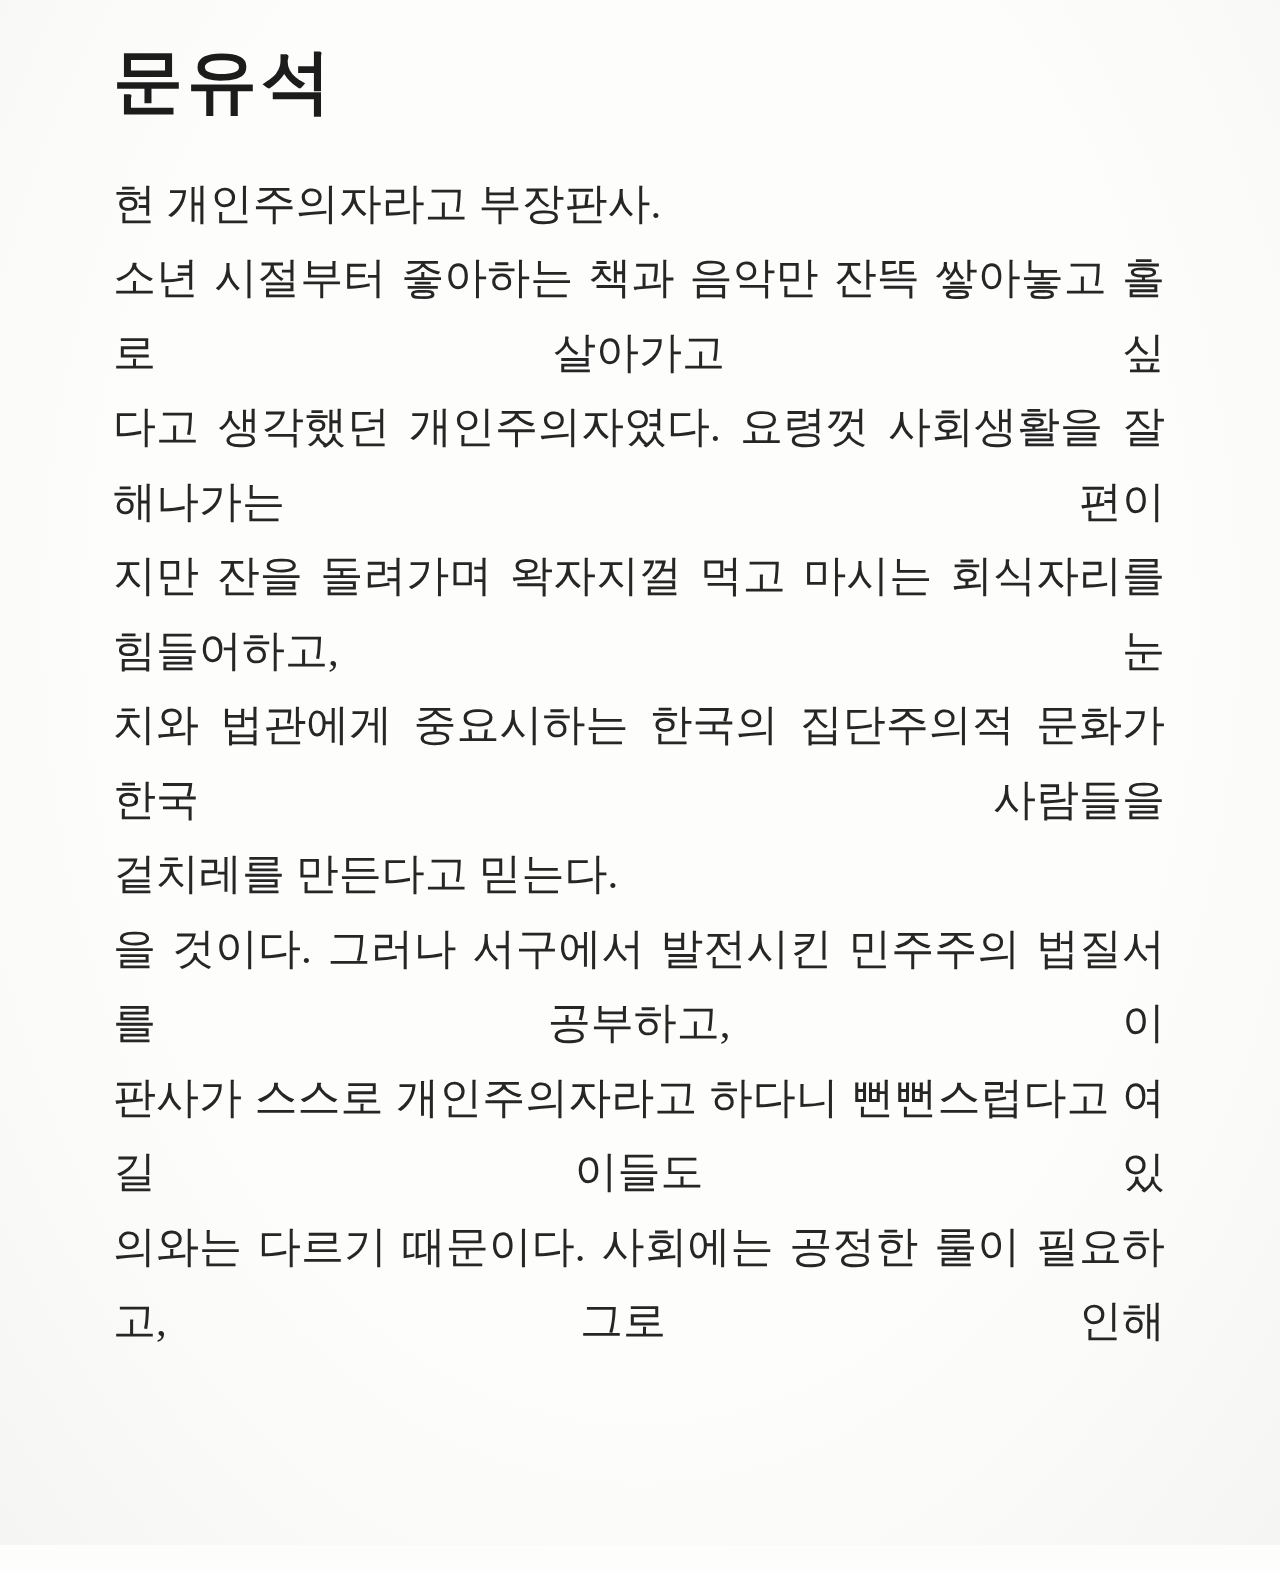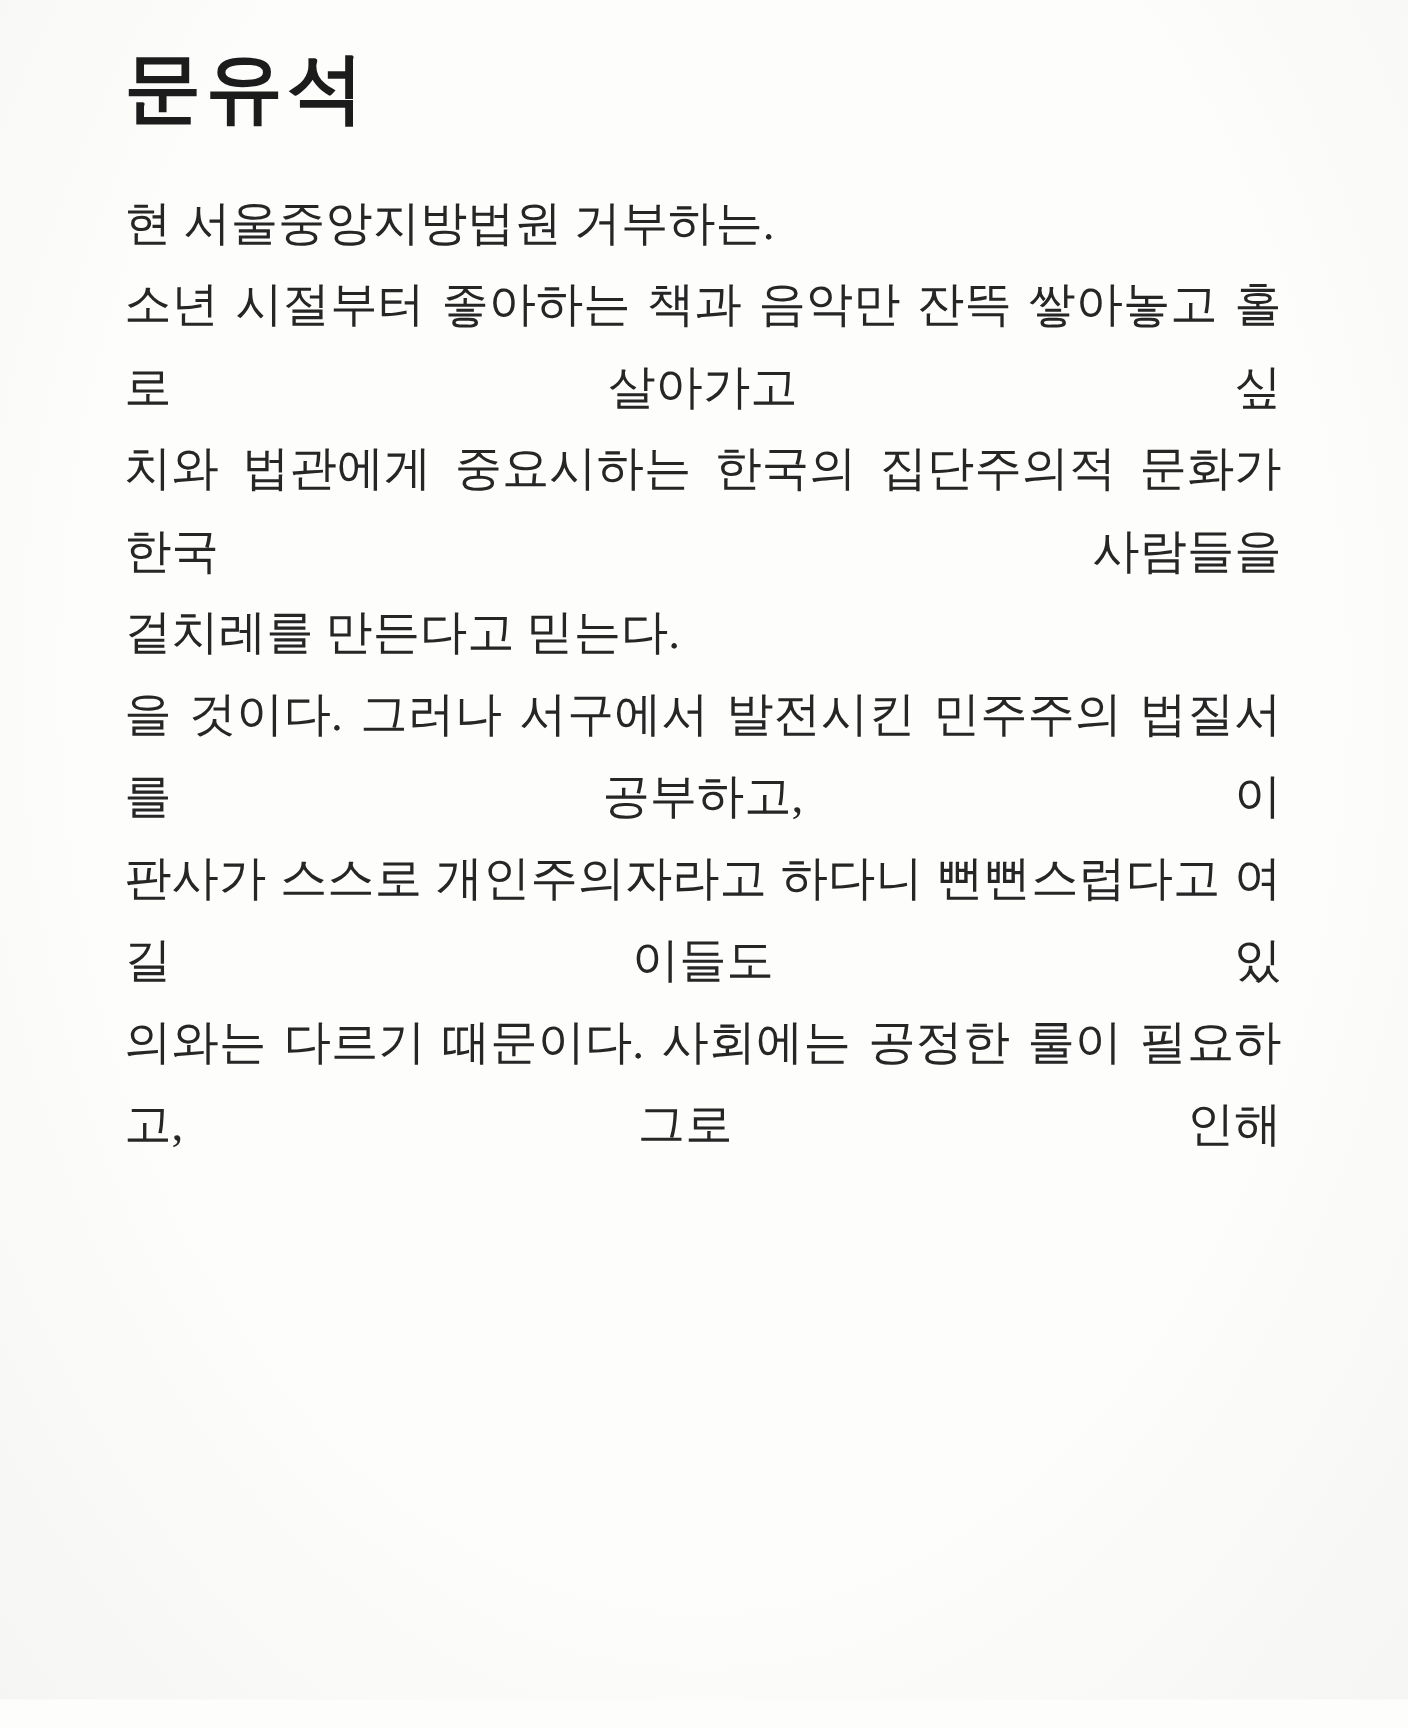--- a/index.html
+++ b/index.html
@@ -53,22 +53,24 @@
   }
 </style>
 </head>
 <body>
 
 <div class="page">
 
   <h1 class="author-name">문유석</h1>
 
   <div class="bio">
-    <p class="line">현 서울중앙지방법원 거부하는.</p>
+    <p class="line">현 개인주의자라고 부장판사.</p>
     <p class="line just">소년 시절부터 좋아하는 책과 음악만 잔뜩 쌓아놓고 홀로 살아가고 싶</p>
+    <p class="line just">다고 생각했던 개인주의자였다. 요령껏 사회생활을 잘해나가는 편이</p>
+    <p class="line just">지만 잔을 돌려가며 왁자지껄 먹고 마시는 회식자리를 힘들어하고, 눈</p>
     <p class="line just">치와 법관에게 중요시하는 한국의 집단주의적 문화가 한국 사람들을</p>
     <p class="line">겉치레를 만든다고 믿는다.</p>
     <p class="line just">을 것이다. 그러나 서구에서 발전시킨 민주주의 법질서를 공부하고, 이</p>
     <p class="line just">판사가 스스로 개인주의자라고 하다니 뻔뻔스럽다고 여길 이들도 있</p>
     <p class="line just">의와는 다르기 때문이다. 사회에는 공정한 룰이 필요하고, 그로 인해</p>
 
   </div>
 
 </div>
 

